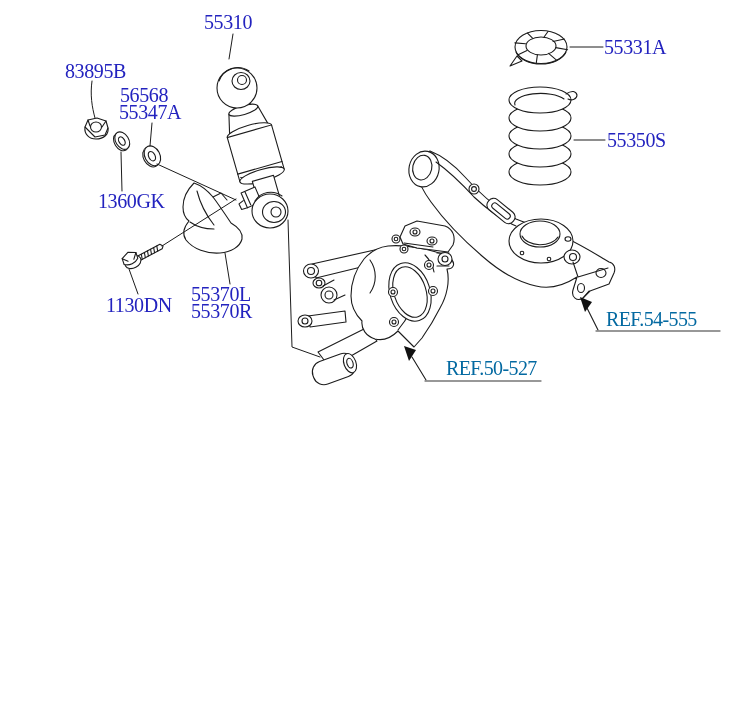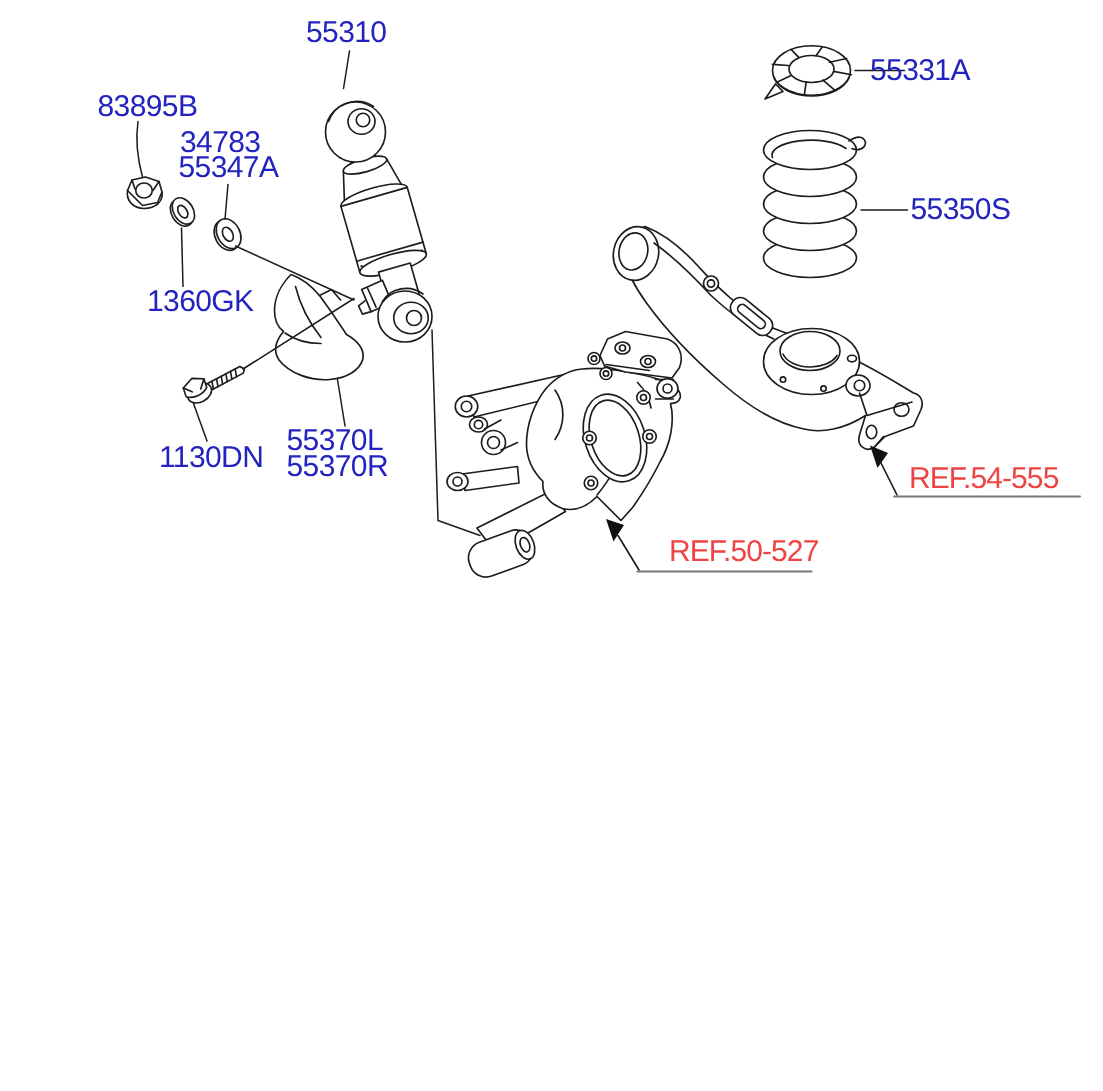--- a/index.html
+++ b/index.html
@@ -1,26 +1,26 @@
 <!DOCTYPE html>
 <html><head>
 <meta charset="utf-8">
 <style>
   html,body{margin:0;padding:0;background:#ffffff;}
   .stage{
     position:relative;width:735px;height:643px;background:#ffffff;overflow:hidden;
-    font-family:Liberation Sans, sans-serif;
+    font-family:Liberation Serif, serif;
   }
   .stage svg{position:absolute;left:0;top:0;}
   .plabel{
     position:absolute;color:#2323bf;font-size:20px;line-height:20px;
     letter-spacing:-0.4px;white-space:nowrap;
   }
   .reflabel{
-    position:absolute;color:#ef4444;font-size:20px;line-height:20px;
+    position:absolute;color:#0369a1;font-size:20px;line-height:20px;
     letter-spacing:-0.6px;white-space:nowrap;text-decoration:none;cursor:pointer;
   }
   .frlabel{
     position:absolute;color:#000000;font-size:28px;line-height:26px;font-weight:bold;
     letter-spacing:0.5px;
   }
   .art{stroke:#1c1c1c;stroke-width:1.1;fill:none;stroke-linejoin:round;stroke-linecap:round;}
 </style>
 </head>
 <body>
@@ -228,23 +228,23 @@
     <path stroke="#777" stroke-width="1.3" d="M 425,381 L 541,381"></path>
   </g>
 
   <g stroke="none" fill="#000">
     <polygon points="52,692 65,671 76,689"></polygon>
     <polygon points="62,678 84,669 87,677 66,685"></polygon>
   </g>
 </svg>
 
 <div class="plabel" style="left:204px;top:12px">55310</div>
-<div class="plabel" style="left:580px;top:37px">55331A</div>
+<div class="plabel" style="left:604px;top:37px">55331A</div>
 <div class="plabel" style="left:65px;top:61px">83895B</div>
-<div class="plabel" style="left:120px;top:85px">34783</div>
+<div class="plabel" style="left:120px;top:85px">56568</div>
 <div class="plabel" style="left:119px;top:102px">55347A</div>
 <div class="plabel" style="left:607px;top:130px">55350S</div>
 <div class="plabel" style="left:98px;top:191px">1360GK</div>
 <div class="plabel" style="left:191px;top:284px">55370L</div>
 <div class="plabel" style="left:191px;top:301px">55370R</div>
 <div class="plabel" style="left:106px;top:295px">1130DN</div>
 
 <a class="reflabel" style="left:606px;top:309px">REF.54-555</a>
 <a class="reflabel" style="left:446px;top:358px">REF.50-527</a>
 

